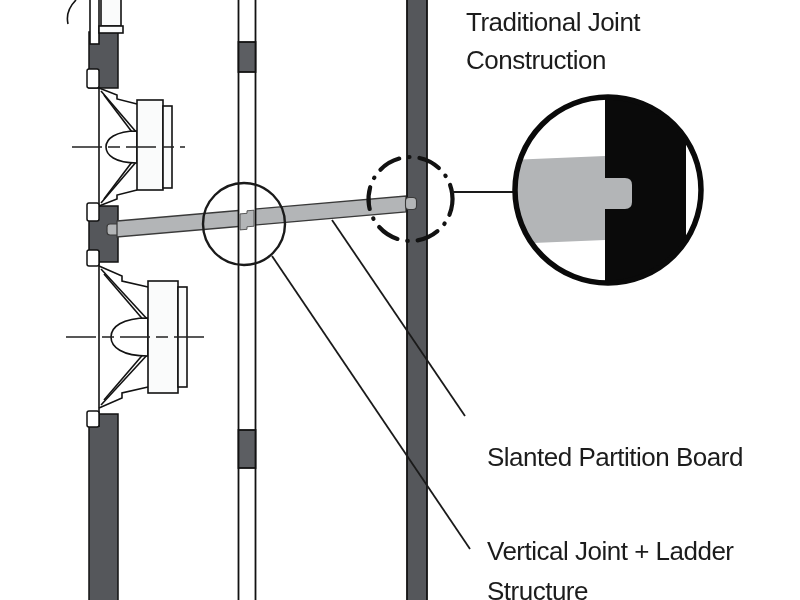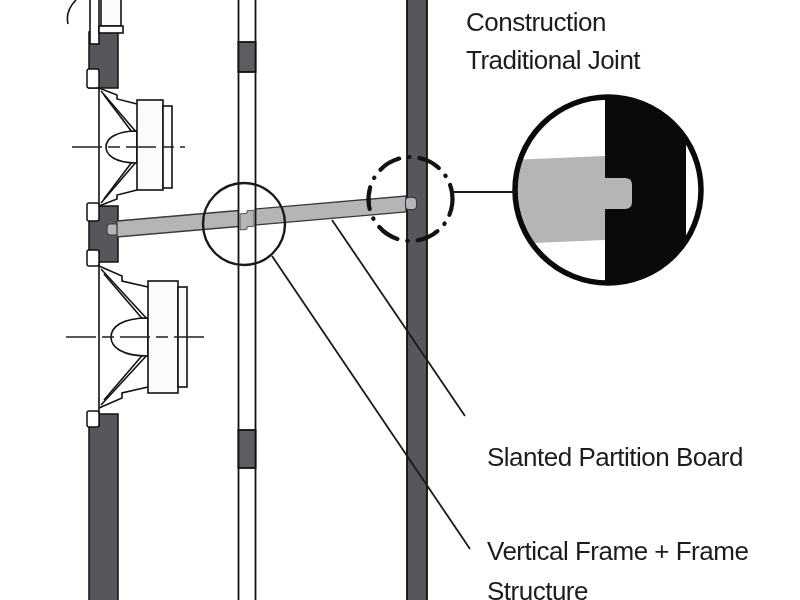--- a/index.html
+++ b/index.html
@@ -111,26 +111,26 @@
         <rect x="605" y="90" width="110" height="205" style="fill:var(--detail-black)"></rect>
         <rect x="686" y="138" width="13" height="104" style="fill:#ffffff"></rect>
         <polygon points="512,160 605,156 605,240 512,244" style="fill:var(--board-gray)"></polygon>
         <path d="M605,178 L625,178 Q632,178 632,185 L632,202 Q632,209 625,209 L605,209 Z" style="fill:var(--board-gray)"></path>
       </g>
       <circle cx="608" cy="190" r="93" style="fill:none;stroke:var(--detail-black);stroke-width:5.5"></circle>
     </g>
   </svg>
 
   <div class="label" id="label-traditional-joint" style="left:466px;top:3px;">
+    <div class="ln">Traditional Joint</div>
     <div class="ln">Construction</div>
-    <div class="ln">Traditional Joint</div>
   </div>
 
   <div class="label" id="label-slanted-board" style="left:487px;top:402px;margin-top:36px;">
     <div class="ln">Slanted Partition Board</div>
   </div>
 
   <div class="label" id="label-vertical-frame" style="left:487px;top:531px;">
-    <div class="ln">Vertical Frame + Frame</div>
+    <div class="ln">Vertical Joint + Ladder</div>
     <div class="ln">Structure</div>
   </div>
 
 </div>
 
 </body></html>

